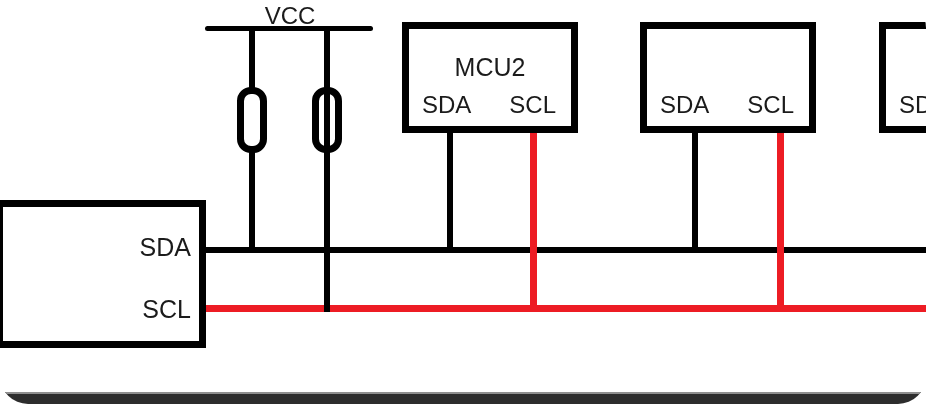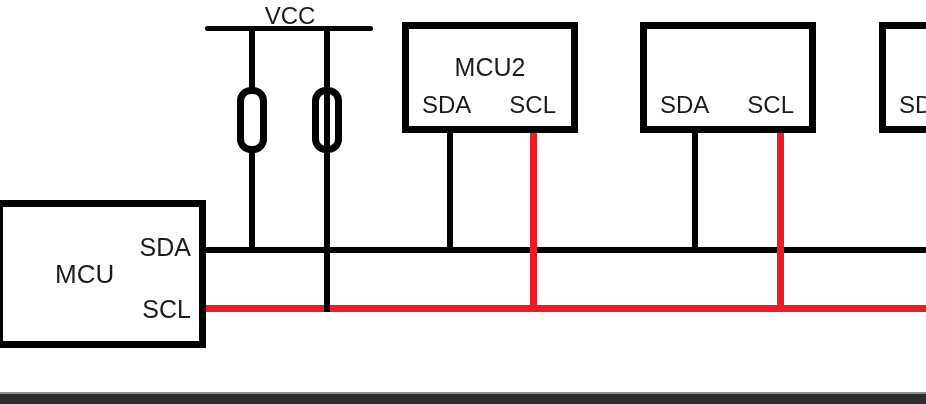--- a/index.html
+++ b/index.html
@@ -1,19 +1,20 @@
 <!DOCTYPE html>
 <html><head>
 <meta charset="utf-8">
 <style>
   html,body { margin:0; padding:0; background:#fff; }
   .canvas {
     position:relative; width:926px; height:404px; background:#ffffff;
     overflow:hidden; font-family:"Liberation Sans","DejaVu Sans",sans-serif;
     color:#1b1b1b;
+    border-radius:28px;
   }
   .wire { position:absolute; background:#000; }
   .wire-red { position:absolute; background:#ed1c24; }
 
   
   .vcc-label { position:absolute; left:262px; top:2px; width:56px; text-align:center;
                font-size:24px; font-weight:400; }
   .vcc-rail  { left:205px; top:26px; width:168px; height:5px; border-radius:3px; }
 
   
@@ -74,21 +75,20 @@
 
   <div class="wire r1-wire"></div>
   <div class="wire r2-wire"></div>
   <div class="resistor resistor-1"></div>
   <div class="resistor resistor-2"></div>
 
   <div class="wire bus-sda"></div>
   <div class="wire-red bus-scl"></div>
 
   <div class="mcu-box">
-    <div class="mcu-title">MCU</div>
     <div class="mcu-pin-sda">SDA</div>
     <div class="mcu-pin-scl">SCL</div>
   </div>
 
   <div class="wire stub-mcu2-sda"></div>
   <div class="wire-red stub-mcu2-scl"></div>
   <div class="wire stub-dev1-sda"></div>
   <div class="wire-red stub-dev1-scl"></div>
 
   <div class="dev-box dev-mcu2">

